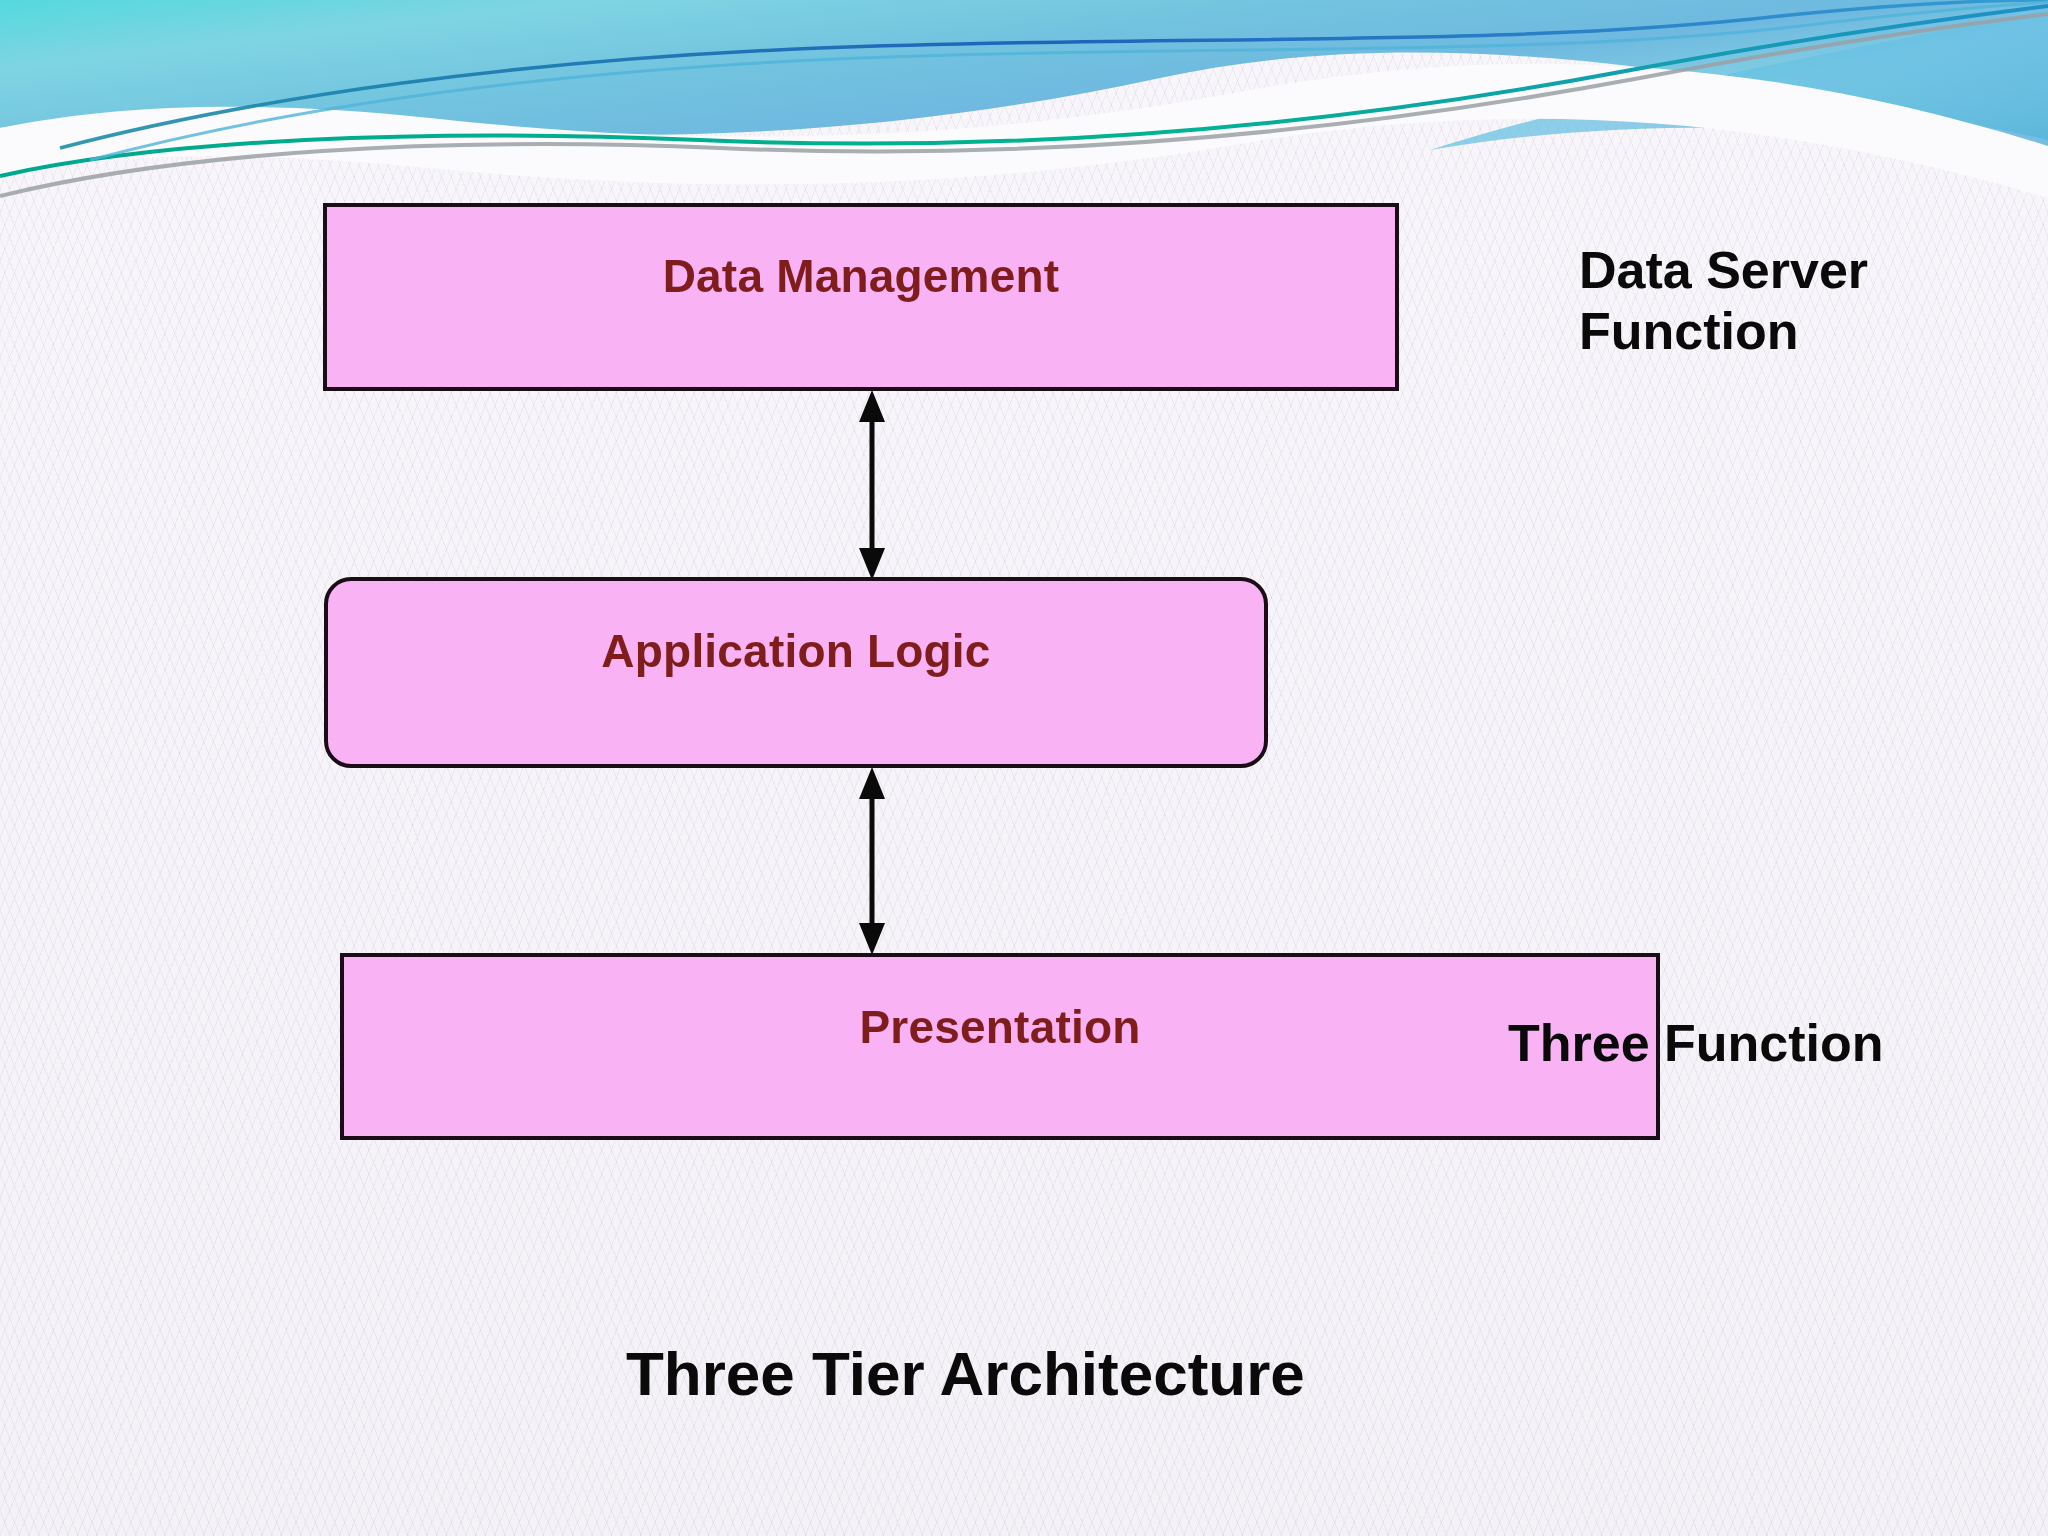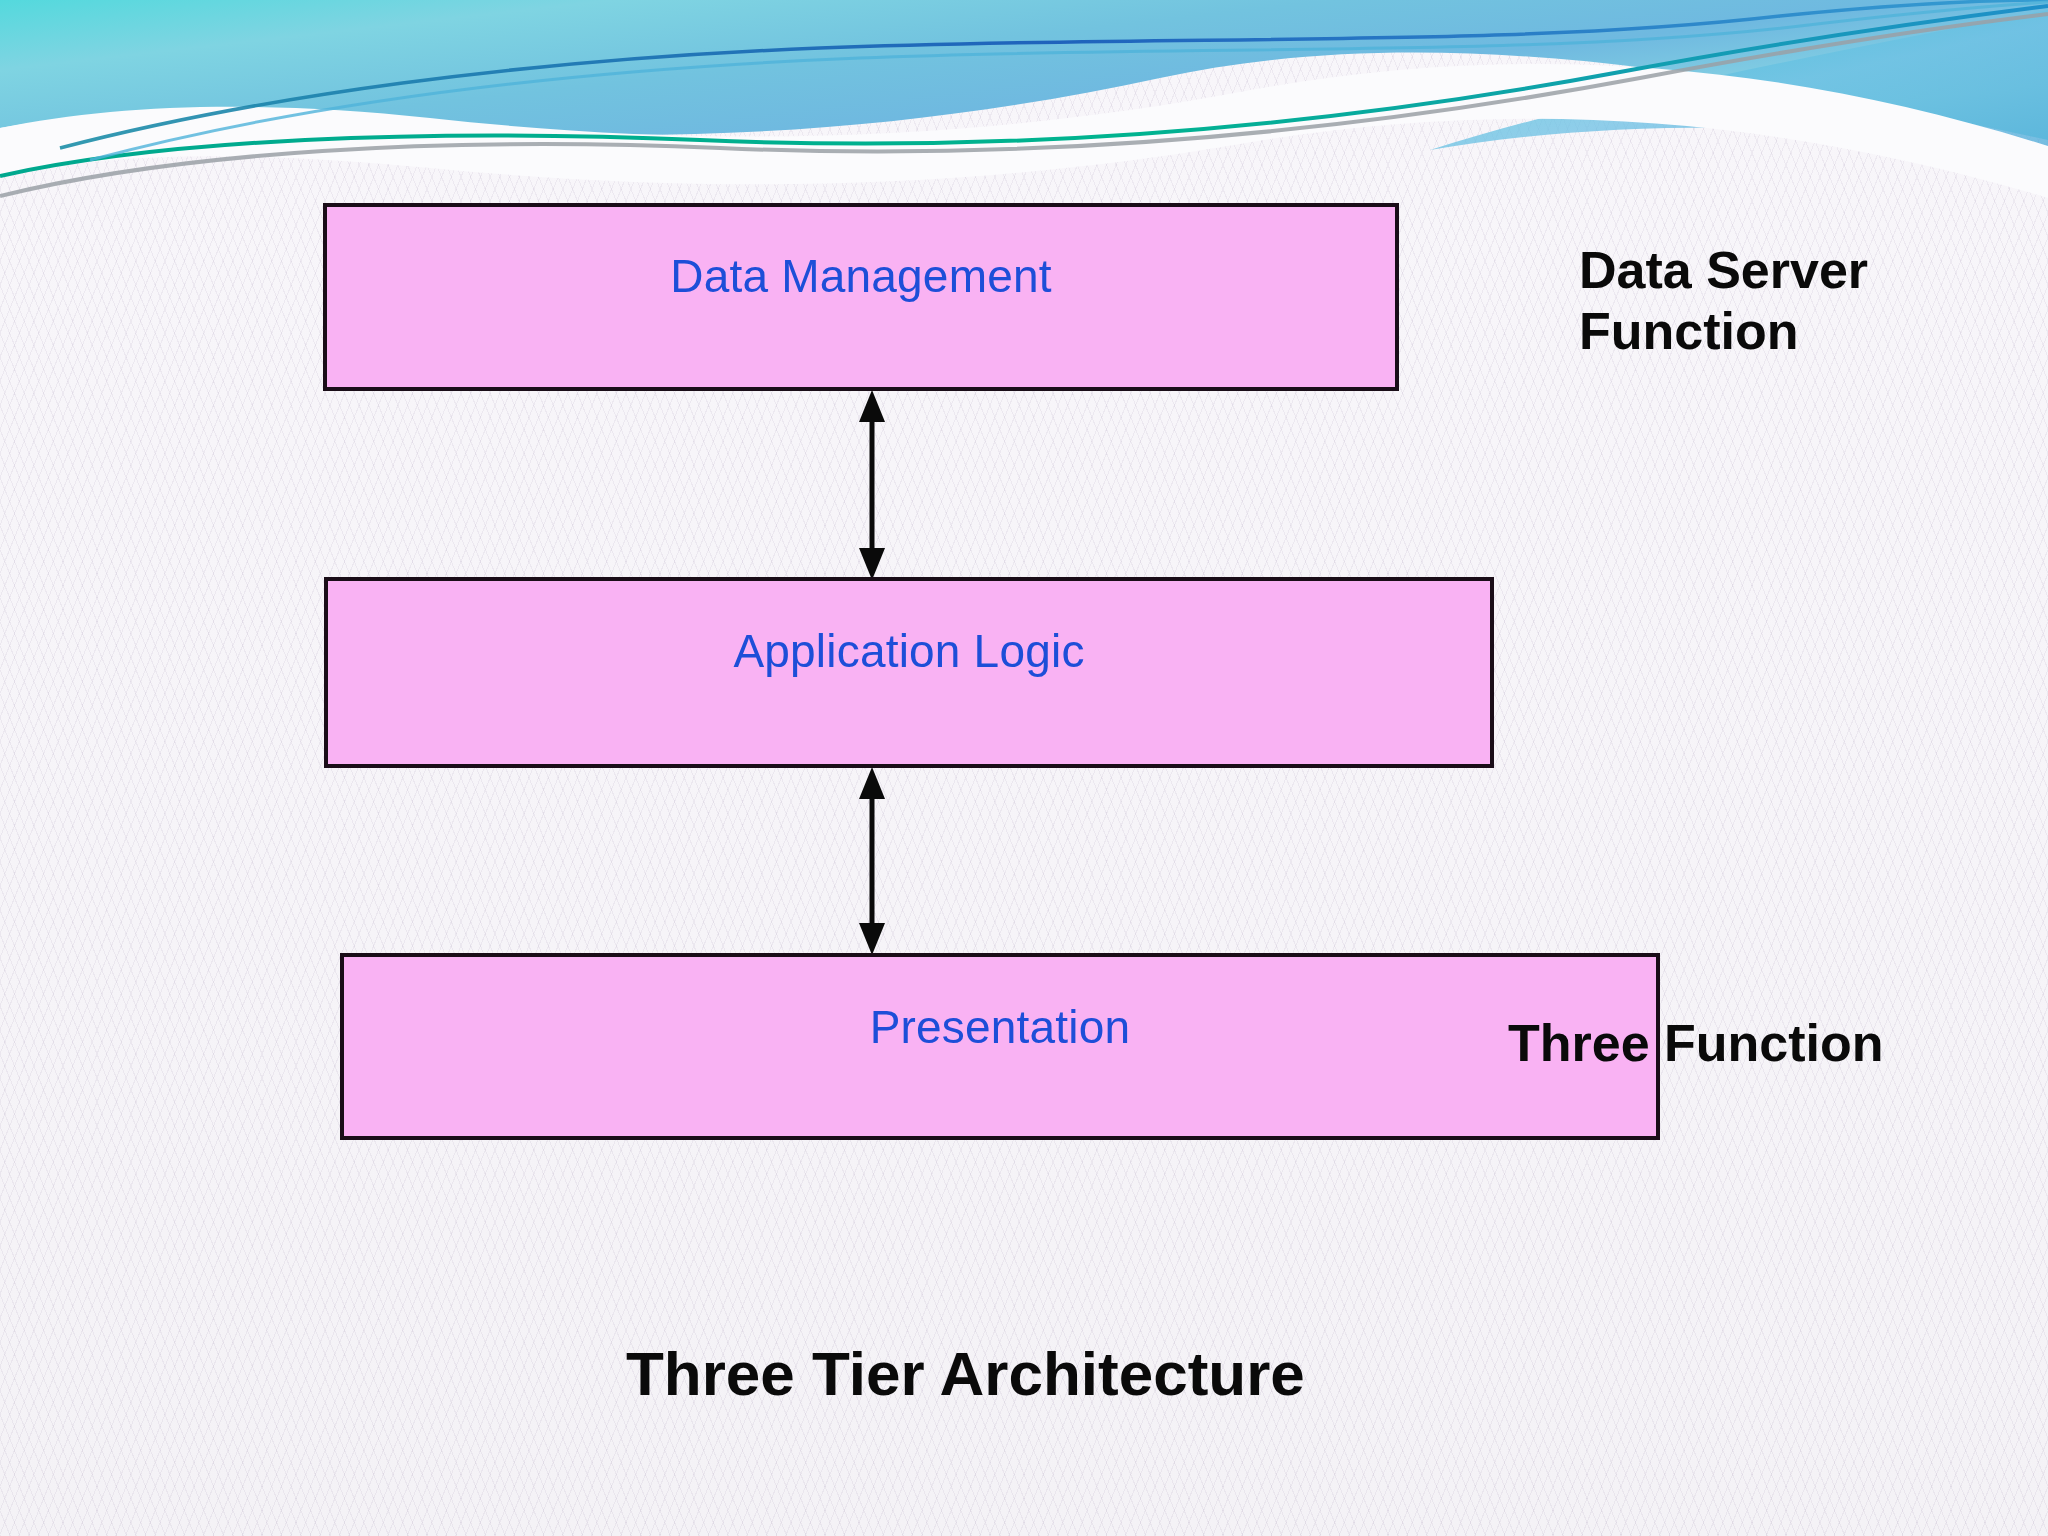--- a/index.html
+++ b/index.html
@@ -41,40 +41,41 @@
   .tier-box {
     position: absolute;
     box-sizing: border-box;
     border: 4px solid #1a0d18;
     display: flex;
     align-items: center;
     justify-content: center;
   }
   .tier-box-label {
     font-size: 46px;
-    color: #1d4ed8;
-    font-weight: 400;
+    color: #7f1d1d;
+    font-weight: 700;
     letter-spacing: 0.2px;
     white-space: nowrap;
     text-align: center;
   }
 
   #box-data-management {
     left: 323px;
     top: 203px;
     width: 1076px;
     height: 188px;
   }
   #box-data-management .tier-box-label { margin-top: -42px; }
 
   #box-application-logic {
     left: 324px;
     top: 577px;
-    width: 1170px;
+    width: 944px;
     height: 191px;
+    border-radius: 27px;
   }
   #box-application-logic .tier-box-label { margin-top: -44px; }
 
   #box-presentation {
     left: 340px;
     top: 953px;
     width: 1320px;
     height: 187px;
   }
   #box-presentation .tier-box-label { margin-top: -40px; }

